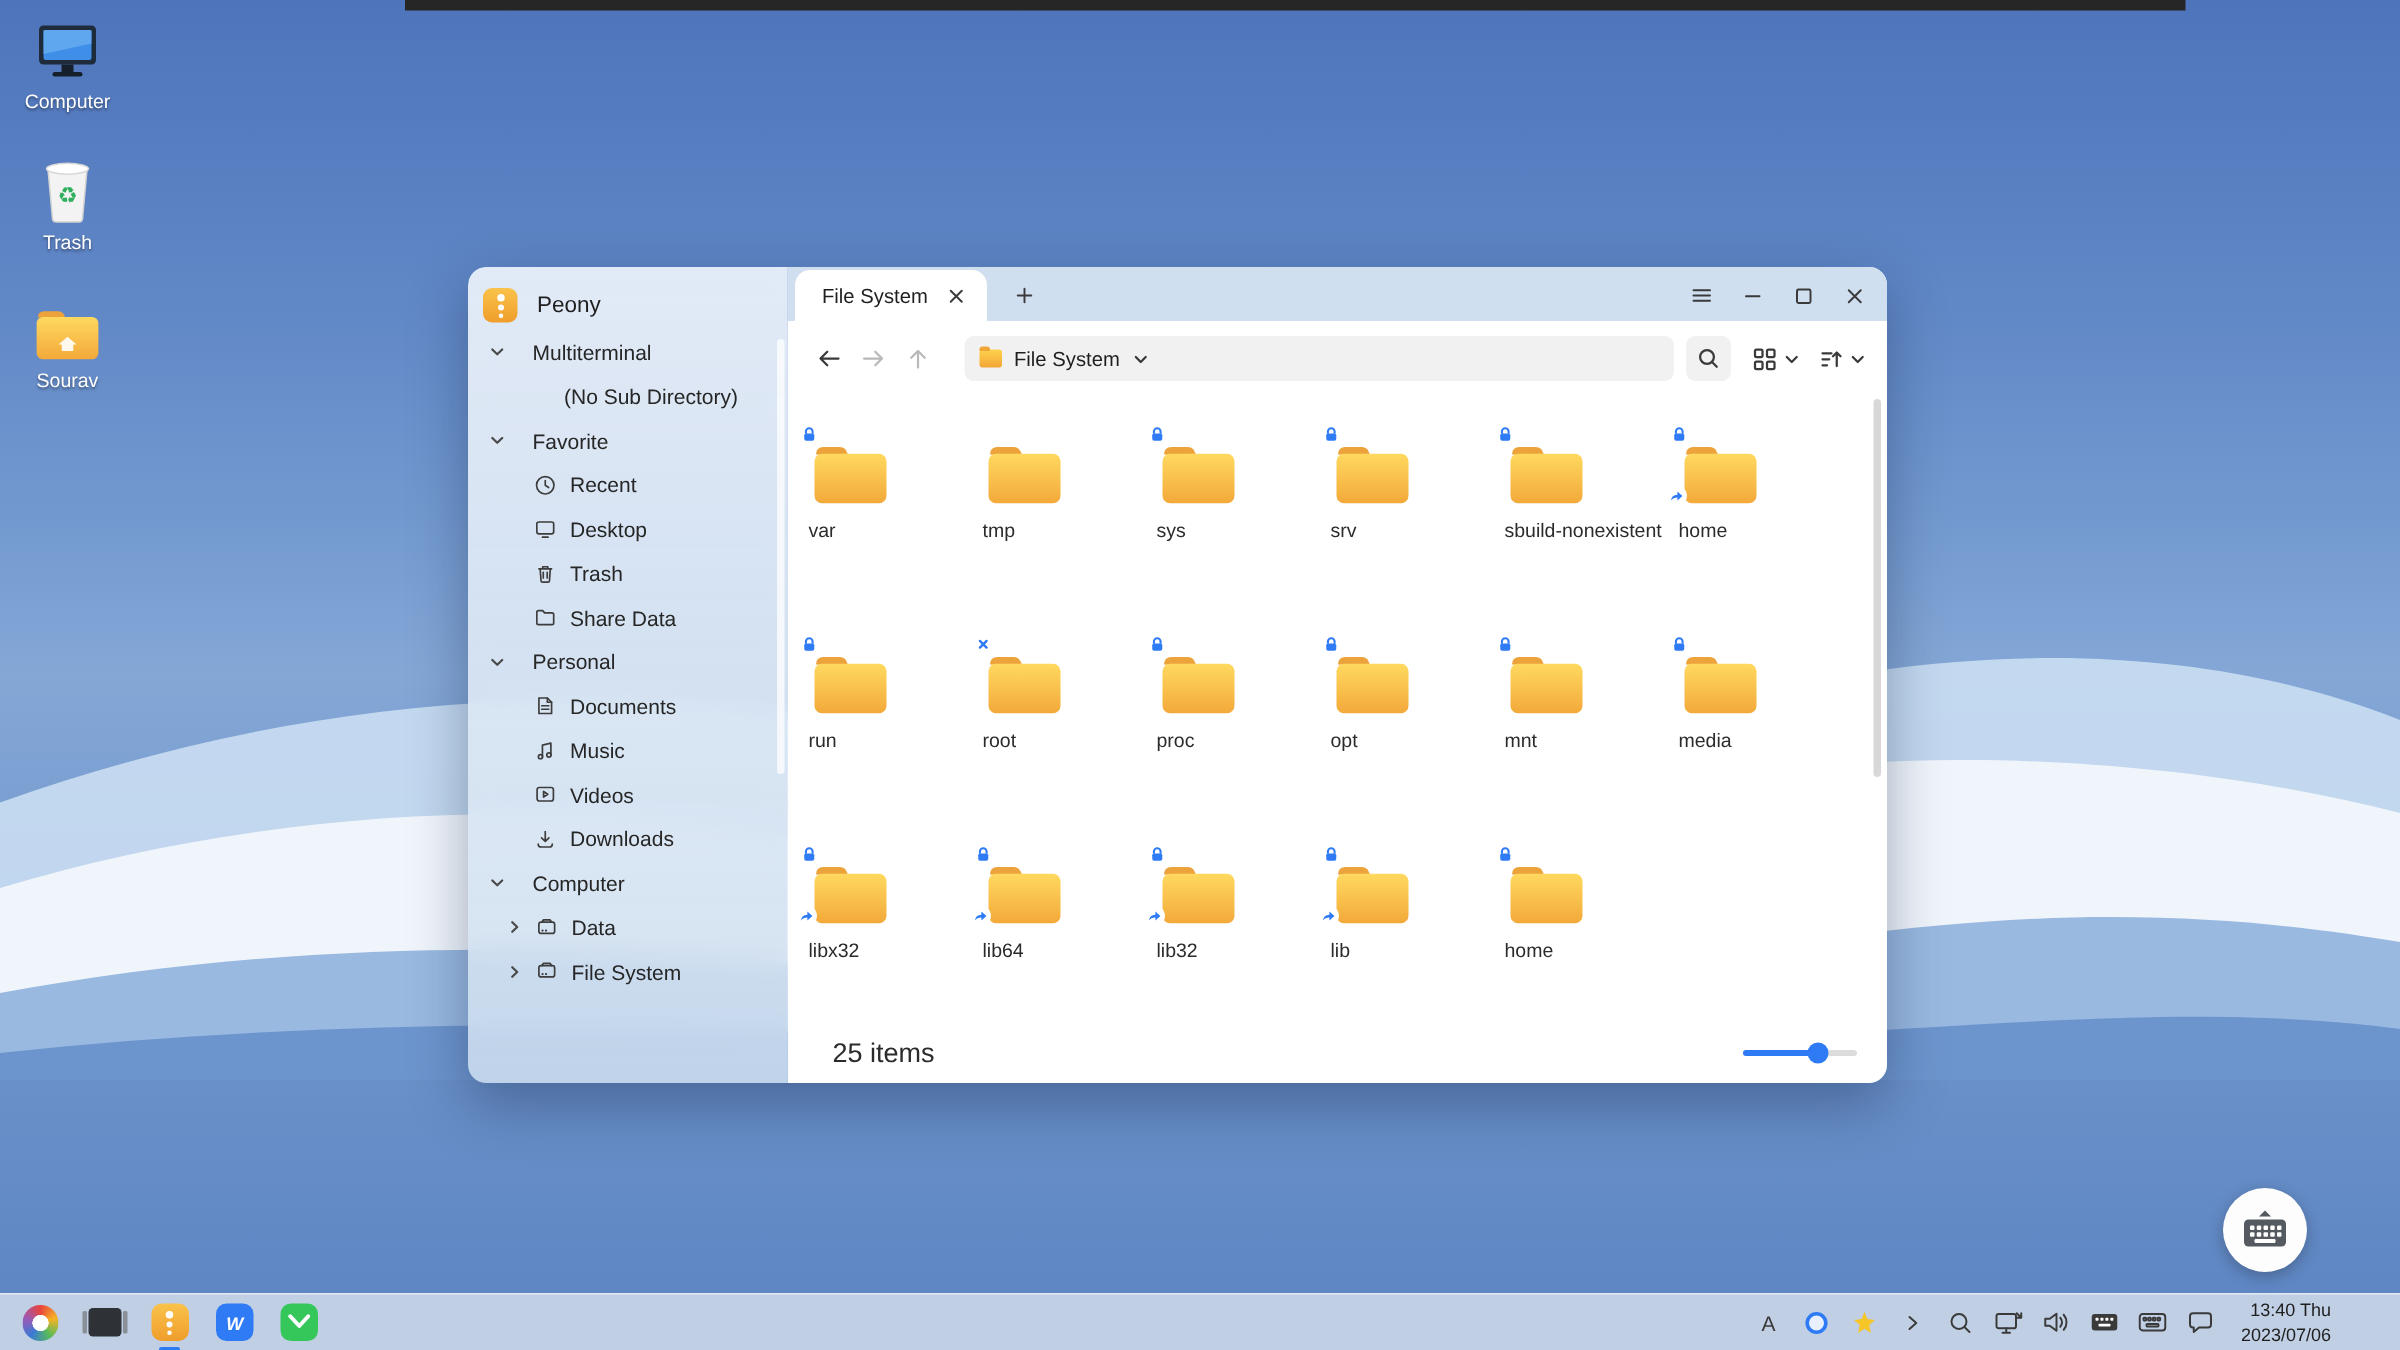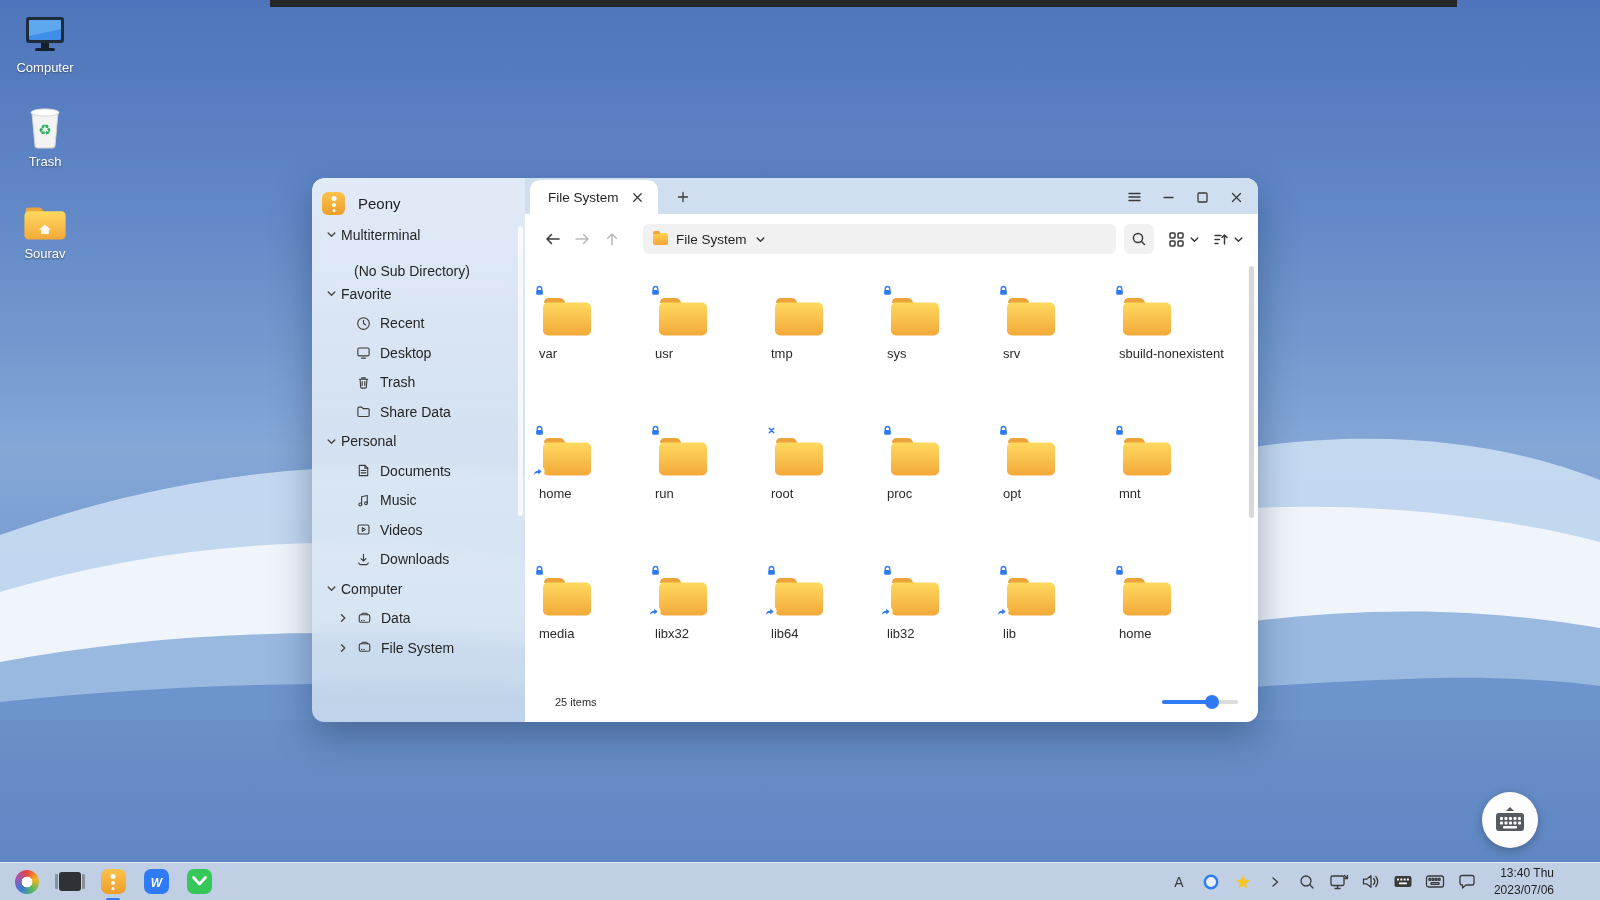--- a/index.html
+++ b/index.html
@@ -23,24 +23,24 @@
   .sb-header{display:flex;align-items:center;height:34px;padding-left:10px;gap:13px;text-align:right;}
   .peony-logo{width:23px;height:23px;border-radius:6px;flex:none;
     background:linear-gradient(180deg,#fac34b,#ef9d2b);position:relative;}
   .peony-logo i{position:absolute;left:50%;transform:translateX(-50%);background:#fff;border-radius:50%;}
   .peony-logo i:nth-child(1){width:5px;height:5px;top:4px;}
   .peony-logo i:nth-child(2){width:4px;height:4px;top:11px;}
   .peony-logo i:nth-child(3){width:3px;height:3px;top:17px;}
   .sb-title{font-size:15px;color:#1f1f1f;}
   .srow{display:flex;align-items:center;height:29.5px;flex:none;font-size:14px;color:#262626;}
   .srow .chev{width:12px;margin-left:14px;flex:none;display:flex;}
-  .srow.section .slabel{margin-left:3px;}
+  .srow.section .slabel{margin-left:17px;}
   .srow.child{padding-left:44px;}
   .srow.child .sic{margin-right:9px;}
-  .srow.noicon{padding-left:42px;align-items:flex-end;}
+  .srow.noicon{padding-left:64px;}
   .srow.drive{padding-left:26px;}
   .srow.drive .exp{width:12px;margin-right:7px;display:flex;}
   .srow.drive .sic{margin-right:9px;}
   .srow .eject{margin-left:auto;margin-right:18px;display:flex;}
   .sic line,.sic path,.sic rect,.sic circle,.sic polyline{stroke:#3d3d3d;stroke-width:1.2;fill:none;stroke-linecap:round;stroke-linejoin:round;}
   .sic .f{fill:#3d3d3d;stroke:none;}
   .chev path,.exp path{stroke:#4a4a4a;stroke-width:1.5;fill:none;stroke-linecap:round;stroke-linejoin:round;}
   .sb-scroll{position:absolute;right:2px;top:48px;width:5px;height:290px;border-radius:3px;background:rgba(255,255,255,.75);}
 
   .main{flex:1;display:flex;flex-direction:column;background:#fff;min-width:0;}
@@ -70,21 +70,21 @@
   .fgrid{display:grid;grid-template-columns:repeat(6,116px);grid-auto-rows:140px;padding:22px 0 0 14px;}
   .fcell{display:flex;flex-direction:column;align-items:flex-start;}
   .fico{position:relative;width:56px;height:52px;display:flex;align-items:flex-end;justify-content:center;}
   .badge{display:none;position:absolute;}
   .badge-tl{top:-3px;left:-6px;}
   .badge-bl{bottom:-5px;left:-9px;}
   .flabel{margin-top:7px;font-size:13px;color:#2b2b2b;text-align:center;max-width:106px;line-height:1.35;word-break:break-word;}
   .vscroll{position:absolute;right:4px;top:2px;width:5px;height:252px;border-radius:3px;background:#d8d8d8;}
 
   .statusbar{height:28px;display:flex;align-items:center;padding:0 20px 6px 30px;flex:none;}
-  .scount{font-size:11px;color:#2b2b2b;}
+  .scount{font-size:18px;color:#2b2b2b;}
   .zoomslider{margin-left:auto;width:76px;height:14px;position:relative;display:flex;align-items:center;}
   .ztrack{width:100%;height:4px;border-radius:2px;background:#dcdcdc;}
   .zfill{position:absolute;left:0;height:4px;border-radius:2px;background:#2f7bf5;}
   .zknob{position:absolute;top:0;width:14px;height:14px;border-radius:50%;background:#2f7bf5;}
 
   
   .taskbar{position:absolute;left:0;bottom:0;width:1600px;height:38px;
     background:rgba(203,215,231,.9);backdrop-filter:blur(10px);
     border-top:1px solid rgba(255,255,255,.55);display:flex;align-items:center;box-sizing:border-box;}
   .tb-left{display:flex;align-items:center;gap:17px;padding-left:14px;}
@@ -412,41 +412,20 @@
       <svg viewBox="0 0 56 46" width="56" height="46">
         <defs>
                     <linearGradient id="fg" x1="0" x2="0" y1="0" y2="1">
                       <stop offset="0" stop-color="#ffd95f"></stop>
                       <stop offset="1" stop-color="#f3a93a"></stop>
                     </linearGradient>
                   </defs>
         <path d="M5 11 q0-5 5-5 h10.5 q3.5 0 4.8 2.8 l1.7 3.7 z" fill="#eda33c"></path>
         <rect x="4" y="10.5" width="48" height="33" rx="5" fill="url(#fg)"></rect>
       </svg>
-      <span class="badge badge-tl badge-lock" style="display: block;"><svg viewBox="0 0 14 14" width="13" height="13">
-                    <rect width="14" height="14" rx="4" fill="#fff"></rect>
-                    <path d="M4.6 6.6 V5.1 a2.4 2.4 0 0 1 4.8 0 v1.5" stroke="#2f7bf5" stroke-width="1.5" fill="none"></path>
-                    <rect x="3.4" y="6.4" width="7.2" height="5.2" rx="1.4" fill="#2f7bf5"></rect>
-                  </svg></span>
-
-    </div>
-    <div class="flabel">usr</div>
-  </div>
-            <div class="fcell">
-    <div class="fico">
-      <svg viewBox="0 0 56 46" width="56" height="46">
-        <defs>
-                    <linearGradient id="fg" x1="0" x2="0" y1="0" y2="1">
-                      <stop offset="0" stop-color="#ffd95f"></stop>
-                      <stop offset="1" stop-color="#f3a93a"></stop>
-                    </linearGradient>
-                  </defs>
-        <path d="M5 11 q0-5 5-5 h10.5 q3.5 0 4.8 2.8 l1.7 3.7 z" fill="#eda33c"></path>
-        <rect x="4" y="10.5" width="48" height="33" rx="5" fill="url(#fg)"></rect>
-      </svg>
 
     </div>
     <div class="flabel">tmp</div>
   </div>
             <div class="fcell">
     <div class="fico">
       <svg viewBox="0 0 56 46" width="56" height="46">
         <defs>
                     <linearGradient id="fg" x1="0" x2="0" y1="0" y2="1">
                       <stop offset="0" stop-color="#ffd95f"></stop>

